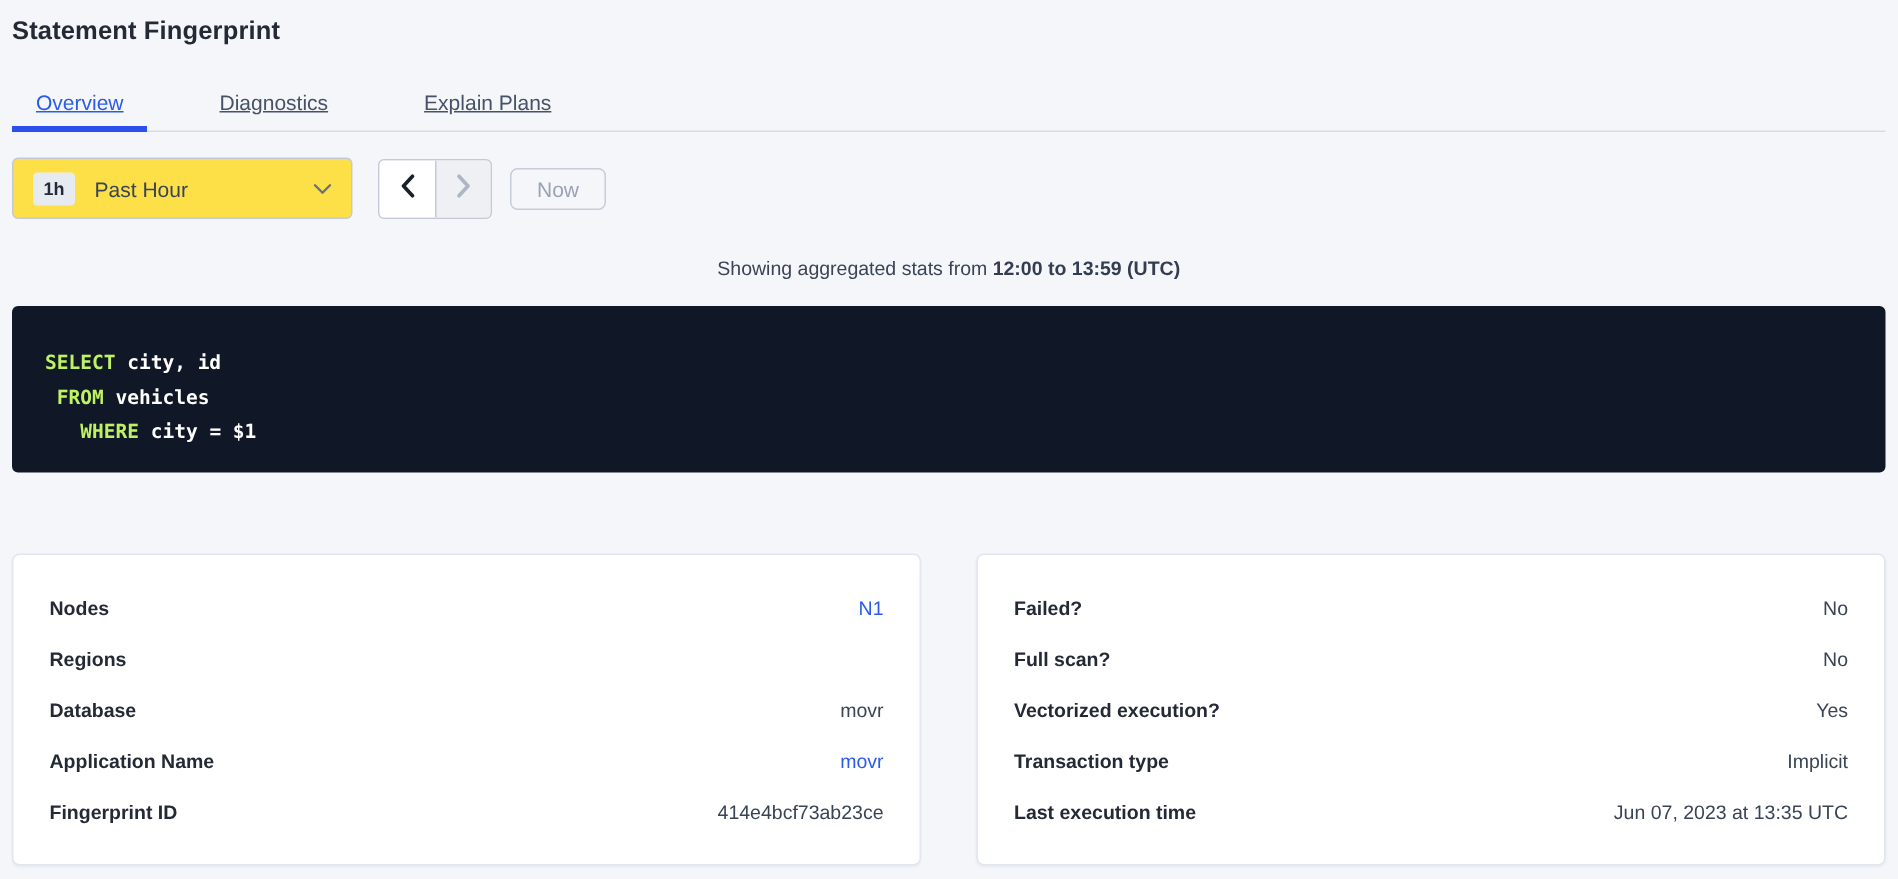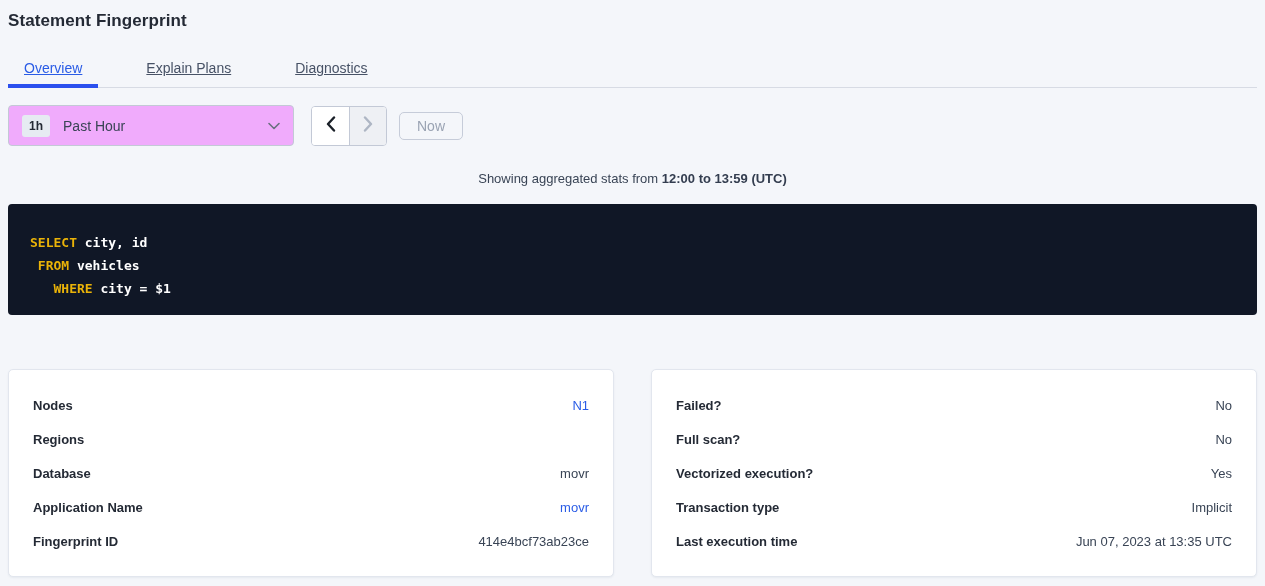--- a/index.html
+++ b/index.html
@@ -28,22 +28,22 @@
     appearance: none; background: none; border: none; cursor: pointer;
     font-family: inherit; font-size: 14px; color: #475266;
     padding: 2px 16px 8px; margin: 0 32px -1px 0;
     border-bottom: 4px solid transparent; border-radius: 0; text-decoration: underline;
   }
   .tab.active { color: #2a5ce6; border-bottom-color: #2b50ee; }
 
   
   .controls { margin-top: 17px; display: flex; align-items: center; }
   .time-dropdown {
-    width: 286px; height: 41px;
-    background: #f0abfc; border: 1px solid #c3c9d6; border-radius: 4px;
+    width: 227px; height: 41px;
+    background: #fde047; border: 1px solid #c3c9d6; border-radius: 4px;
     display: flex; align-items: center; padding: 0 13px;
     cursor: pointer; font-family: inherit;
   }
   .time-badge {
     background: #e6ebf2; color: #242a35;
     font-size: 12px; font-weight: 700;
     padding: 4px 7px; border-radius: 3px; margin-right: 13px;
   }
   .dd-label { flex: 1; text-align: left; font-size: 14px; color: #394455; }
   .chev { display: flex; align-items: center; }
@@ -72,21 +72,21 @@
 
   
   .sql-box {
     margin-top: 18px;
     background: #101726; border-radius: 4px;
     padding: 27px 22px 15px;
     font-family: "DejaVu Sans Mono", monospace;
     font-size: 13px; line-height: 23px; font-weight: 700;
     color: #ffffff; white-space: pre;
   }
-  .sql-box .kw { color: #eab308; }
+  .sql-box .kw { color: #bef264; }
 
   
   .cards { margin-top: 54px; display: grid; grid-template-columns: 1fr 1fr; gap: 37px; }
   .card {
     background: #fff; border: 1px solid #e2e6ee; border-radius: 5px;
     padding: 18px 24px; box-shadow: 0 1px 2px rgba(67,90,111,.08);
   }
   .row { height: 34px; display: flex; align-items: center; justify-content: space-between; }
   .row .label { font-size: 13px; font-weight: 700; color: #242a35; }
   .row .value { font-size: 13px; color: #394455; }
@@ -94,22 +94,22 @@
 </style>
 </head>
 <body>
 
 <div class="page">
 
   <h1 class="page-title">Statement Fingerprint</h1>
 
   <nav class="tab-bar">
       <button class="tab active">Overview</button>
+      <button class="tab">Diagnostics</button>
       <button class="tab">Explain Plans</button>
-      <button class="tab">Diagnostics</button>
     </nav>
 
   <div class="controls">
     <button class="time-dropdown">
       <span class="time-badge">1h</span>
       <span class="dd-label">Past Hour</span>
       <span class="chev">
         <svg width="12" height="8" viewBox="0 0 12 8">
             <path d="M1 1.5 L6 6.5 L11 1.5" fill="none" stroke="#69707f" stroke-width="1.6" stroke-linecap="round" stroke-linejoin="round"></path>
           </svg>

